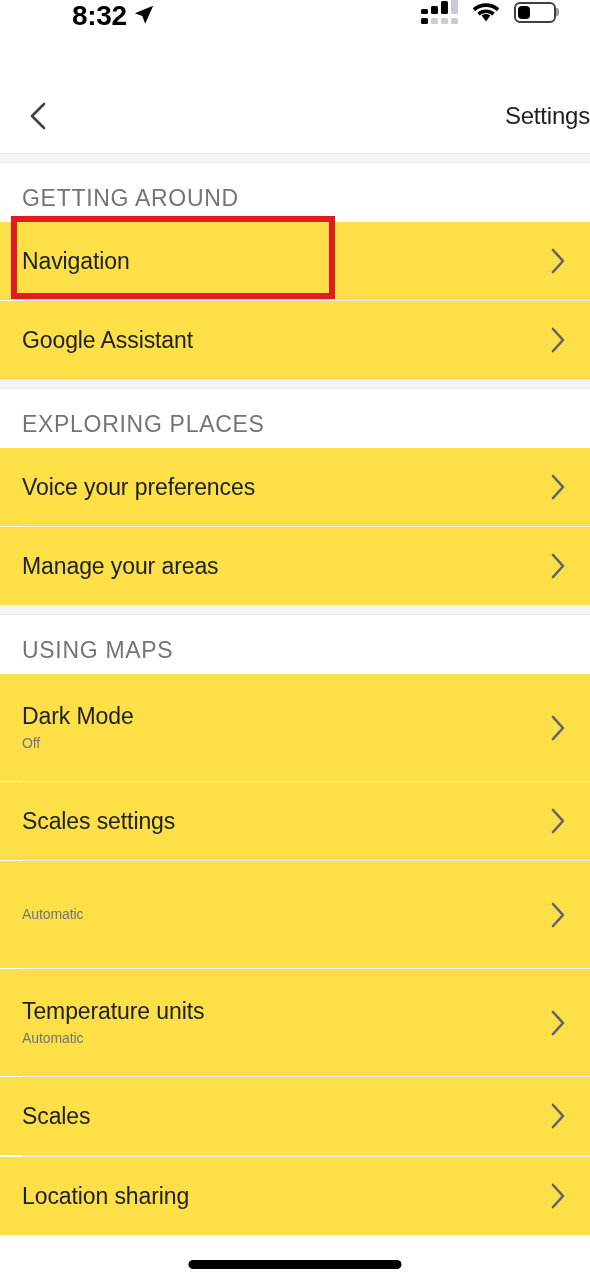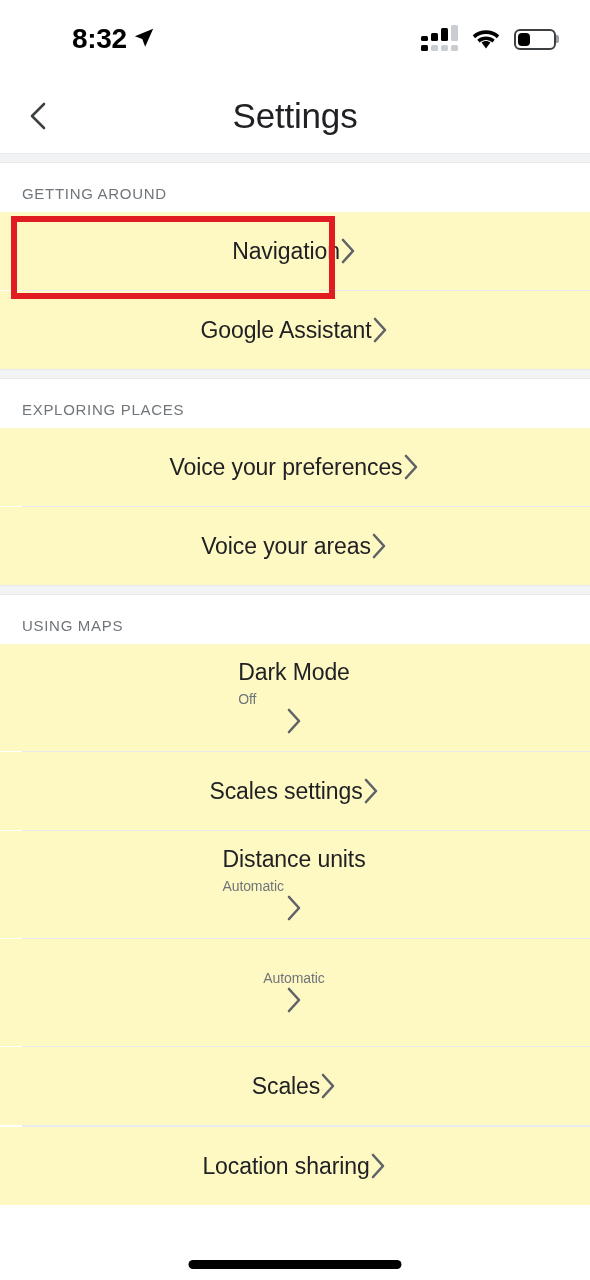--- a/index.html
+++ b/index.html
@@ -8,21 +8,21 @@
     width:590px; height:1280px;
     font-family:"Liberation Sans","DejaVu Sans",sans-serif;
     -webkit-font-smoothing:antialiased;
     position:relative; overflow:hidden;
     color:#202124;
   }
 
   
   .statusbar{
     height:78px; width:100%;
-    display:flex; align-items:center; justify-content:space-between;
+    display:flex; align-items:flex-start; justify-content:space-between;
     padding:0 34px 0 72px; position:relative;
   }
   .sb-left{ display:flex; align-items:center; gap:6px; }
   .sb-time{ font-size:28px; font-weight:700; letter-spacing:-0.3px; color:#000; }
   .loc-arrow{ width:22px; height:22px; display:block; margin-top:-2px;}
   .sb-right{ display:flex; align-items:center; gap:13px; }
 
   
   .cell{ display:grid; grid-template-columns:repeat(4,7px); grid-template-rows:14px 7px;
          gap:3px 3px; align-items:end; }
@@ -41,36 +41,36 @@
                  width:3px; height:8px; background:#9aa0a6; border-radius:0 2px 2px 0; }
 
   
   .appbar{
     height:75px; display:flex; align-items:center; position:relative;
     background:#fff;
   }
   .back-btn{ position:absolute; left:16px; top:50%; transform:translateY(-50%);
              width:44px; height:44px; display:flex; align-items:center; justify-content:center; }
   .back-btn svg{ width:22px; height:30px; display:block; }
-  .appbar-title{ width:100%; text-align:center; font-size:35px; color:#202124;
+  .appbar-title{ width:100%; text-align:right; font-size:24px; color:#202124;
                  letter-spacing:-0.2px; }
 
   
   .scroll{ position:relative; }
   .gap{ height:10px; background:#f1f3f4; border-top:1px solid #e8eaed; border-bottom:1px solid #e8eaed;}
   .section-head{
-    font-size:15px; letter-spacing:0.7px; color:#70757a;
+    font-size:23px; letter-spacing:0.7px; color:#70757a;
     padding:22px 0 10px 22px; text-transform:uppercase;
   }
   .rows{ background:#fff; }
   .row{
-    position:relative; display:flex; align-items:center; justify-content:center;
-    padding:0 24px 0 22px; min-height:78px; background:#fef9c3;
-  }
-  .row.two-line{ min-height:107px;flex-direction:column; }
+    position:relative; display:flex; align-items:center; justify-content:space-between;
+    padding:0 24px 0 22px; min-height:78px; background:#fde047;
+  }
+  .row.two-line{ min-height:107px; }
   .row .texts{ display:flex; flex-direction:column; gap:7px; }
   .row .title{ font-size:23px; color:#202124; letter-spacing:-0.1px; line-height:1.08; }
   .row .sub{ font-size:14px; color:#70757a; letter-spacing:-0.1px; line-height:1.08; }
   .chev{ width:16px; height:28px; flex:none; }
   .divider{ height:1px; background:#e8eaed; margin-left:22px; }
 
   
   .hl-box{
     position:absolute; left:11px; top:216px; width:324px; height:83px;
     border:6px solid #e01b22; pointer-events:none; z-index:20;
@@ -153,21 +153,21 @@
         <div class="texts">
           <div class="title">Voice your preferences</div>
         </div>
         <svg class="chev" viewBox="0 0 16 28">
           <path d="M3 3 L13 14 L3 25" fill="none" stroke="#5f6368" stroke-width="2.6" stroke-linecap="round" stroke-linejoin="round"></path>
         </svg>
       </div>
       <div class="divider"></div>
       <div class="row">
         <div class="texts">
-          <div class="title">Voice your areas</div>
+          <div class="title">Manage your areas</div>
         </div>
         <svg class="chev" viewBox="0 0 16 28">
           <path d="M3 3 L13 14 L3 25" fill="none" stroke="#5f6368" stroke-width="2.6" stroke-linecap="round" stroke-linejoin="round"></path>
         </svg>
       </div>
     </div>
     <div class="gap"></div>
     <div class="section-head">USING MAPS</div>
     <div class="rows">
       <div class="row two-line">
@@ -184,30 +184,30 @@
         <div class="texts">
           <div class="title">Scales settings</div>
         </div>
         <svg class="chev" viewBox="0 0 16 28">
           <path d="M3 3 L13 14 L3 25" fill="none" stroke="#5f6368" stroke-width="2.6" stroke-linecap="round" stroke-linejoin="round"></path>
         </svg>
       </div>
       <div class="divider"></div>
       <div class="row two-line">
         <div class="texts">
-          <div class="title">Distance units</div>
           <div class="sub">Automatic</div>
         </div>
         <svg class="chev" viewBox="0 0 16 28">
           <path d="M3 3 L13 14 L3 25" fill="none" stroke="#5f6368" stroke-width="2.6" stroke-linecap="round" stroke-linejoin="round"></path>
         </svg>
       </div>
       <div class="divider"></div>
       <div class="row two-line">
         <div class="texts">
+          <div class="title">Temperature units</div>
           <div class="sub">Automatic</div>
         </div>
         <svg class="chev" viewBox="0 0 16 28">
           <path d="M3 3 L13 14 L3 25" fill="none" stroke="#5f6368" stroke-width="2.6" stroke-linecap="round" stroke-linejoin="round"></path>
         </svg>
       </div>
       <div class="divider"></div>
       <div class="row">
         <div class="texts">
           <div class="title">Scales</div>

